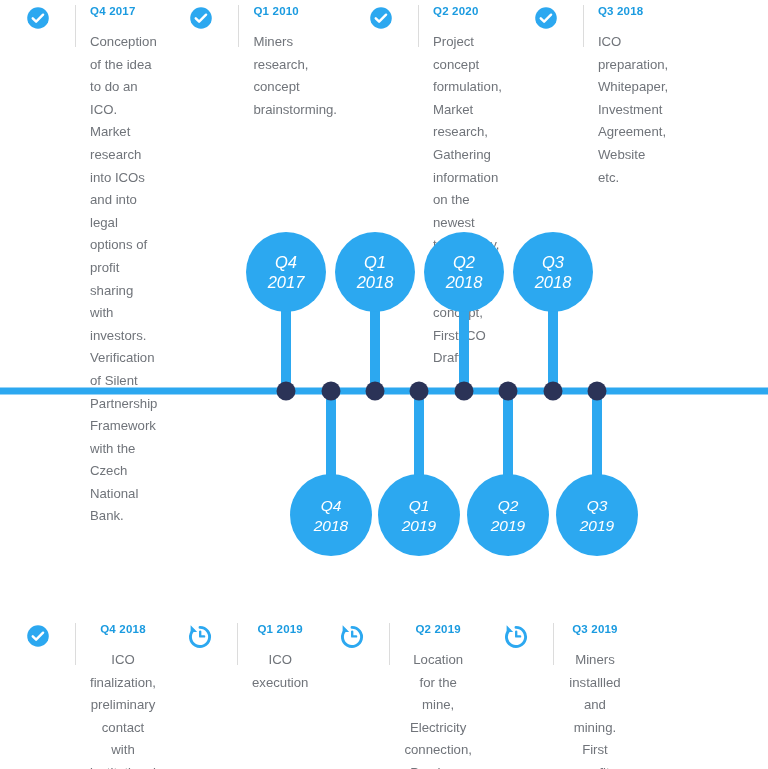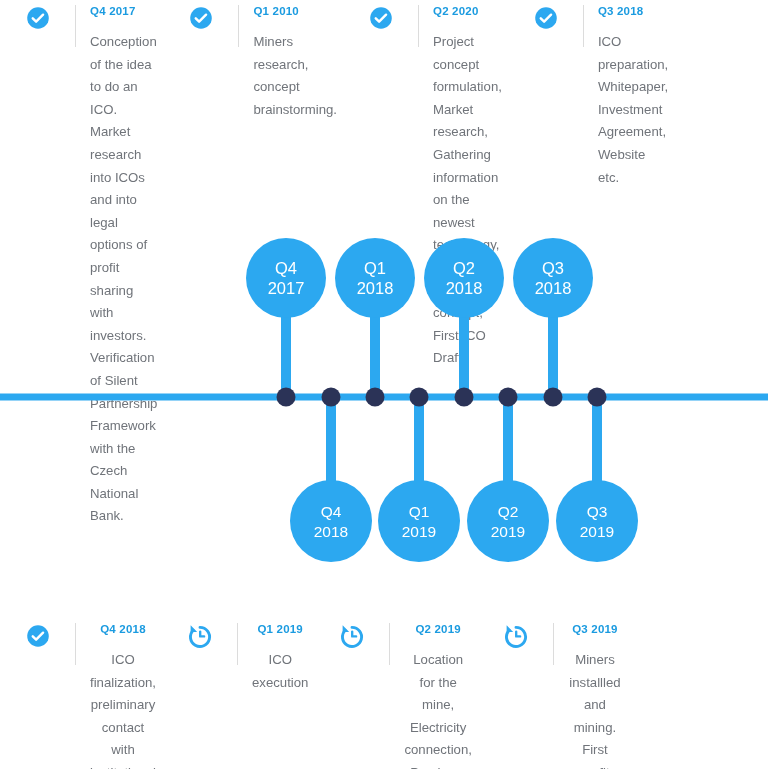--- a/index.html
+++ b/index.html
@@ -78,23 +78,24 @@
     line-height: 22.6px;
     color: #70747a;
     font-weight: normal;
     margin-top: 12px;
   }
 
   
   #timeline-graphic {
     position: absolute;
     left: 0;
-    top: 226px;
+    top: 220px;
     width: 768px;
     height: 360px;
+    font-style: italic;
   }
   #timeline-graphic svg { display: block; }
 </style>
 </head>
 <body>
 
 <div id="page">
 
   <div class="milestone-row top">
 

